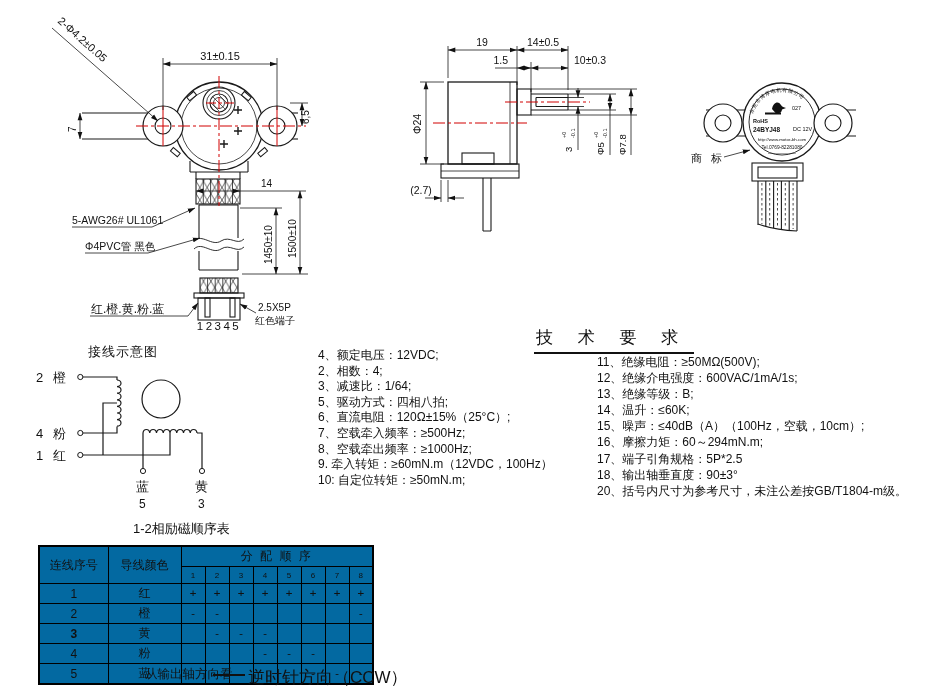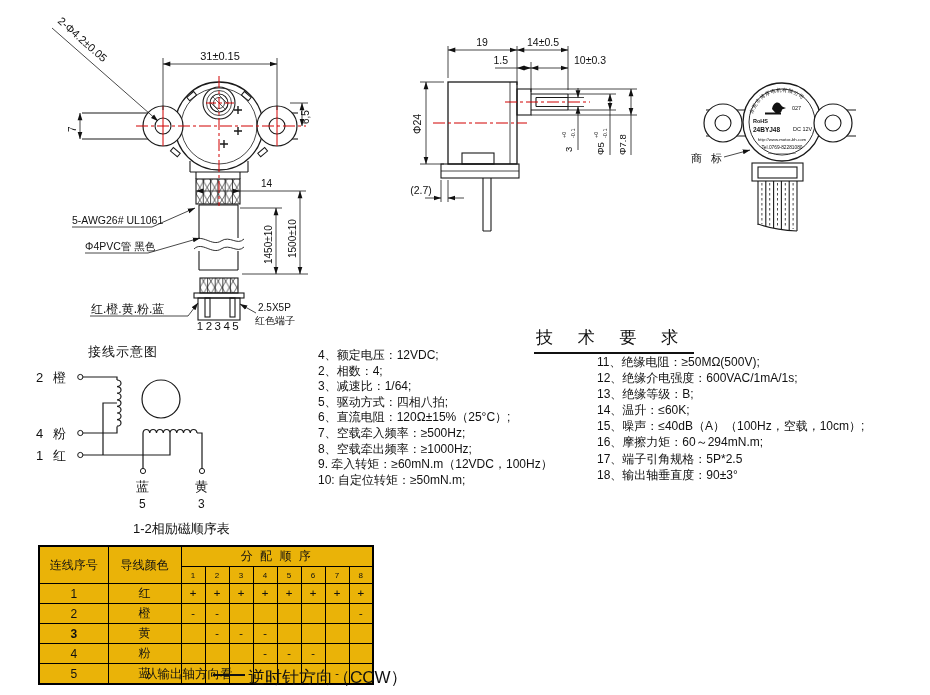--- a/index.html
+++ b/index.html
@@ -6,21 +6,21 @@
   #sheet{position:relative;width:930px;height:695px;background:#ffffff;overflow:hidden;
          font-family:"Liberation Sans","DejaVu Sans",sans-serif;color:#111;}
   #draw{position:absolute;left:0;top:0;}
   .abs{position:absolute;white-space:nowrap;}
   #tech-title{left:514px;top:326px;font-size:17px;letter-spacing:10px;
               border-bottom:2px solid #111;padding:0 6px 3px 2px;font-weight:500;margin-left:20px;}
   .tech-col{font-size:12px;line-height:15.6px;}
   #tech-left{left:318px;top:348px;}
   #tech-right{left:597px;top:345px;line-height:16.1px;margin-top:9px;}
   #exc-table{left:38px;top:545px;}
-  table{border-collapse:collapse;table-layout:fixed;width:335px;background:#eab308;}
+  table{border-collapse:collapse;table-layout:fixed;width:335px;background:#0369a1;}
   table,td,th{border:1px solid #000;}
   table{border:2px solid #000;}
   th{font-weight:normal;}
   .h-main{font-size:12px;height:17px;letter-spacing:2px;}
   .h-step{font-size:8px;height:14px;}
   .c-no{font-size:12px;text-align:center;height:16px;}
   .c-no.bold{font-weight:bold;}
   .c-color{font-size:12px;text-align:center;}
   .c-sign{font-size:11px;text-align:center;font-family:"DejaVu Sans Mono",monospace;}
   #footer-view{left:113px;top:666px;font-size:12.5px;margin-left:32px;}
@@ -310,20 +310,21 @@
 
 <div id="tech-right" class="abs tech-col">
   <div>11、绝缘电阻：≥50MΩ(500V);</div>
   <div>12、绝缘介电强度：600VAC/1mA/1s;</div>
   <div>13、绝缘等级：B;</div>
   <div>14、温升：≤60K;</div>
   <div>15、噪声：≤40dB（A）（100Hz，空载，10cm）;</div>
   <div>16、摩擦力矩：60～294mN.m;</div>
   <div>17、端子引角规格：5P*2.5</div>
   <div>18、输出轴垂直度：90±3°</div>
+  <div>20、括号内尺寸为参考尺寸，未注公差按GB/T1804-m级。</div>
 </div>
 
 <div id="exc-table" class="abs">
 <table>
   <colgroup>
     <col style="width:69px">
           <col style="width:73px">
     <col style="width:24px">
           <col style="width:24px">
           <col style="width:24px">

